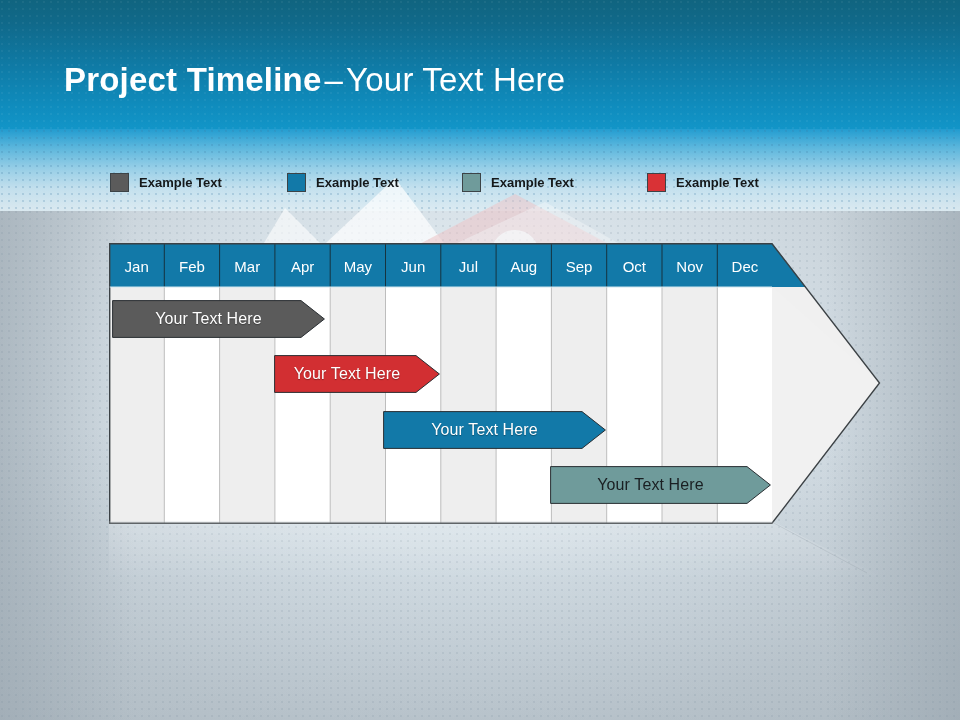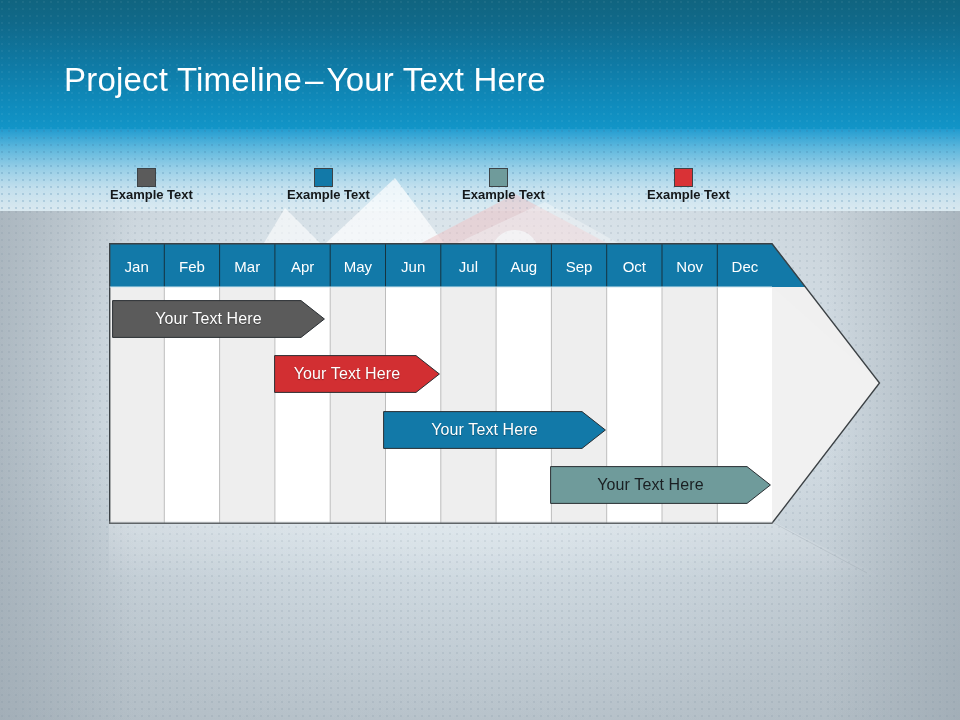--- a/index.html
+++ b/index.html
@@ -95,38 +95,37 @@
   
   .title {
     position: absolute;
     left: 64px; top: 58px;
     font-size: 33px;
     line-height: 44px;
     color: #ffffff;
     letter-spacing: .2px;
     white-space: nowrap;
   }
-  .title .t-bold   { font-weight: normal; margin-top: 40px; }
+  .title .t-bold   { font-weight: bold; margin-top: 40px; }
   .title .t-dash   { font-weight: normal; padding: 0 3px; }
   .title .t-normal { font-weight: normal; }
 
   
   .legend {
     position: absolute;
     left: 110px; top: 168px;
     width: 700px; height: 28px;
   }
   .legend-item {
     position: absolute;
     top: 0;
     display: flex;
     align-items: center;
     height: 28px;
     white-space: nowrap;
-    flex-direction: column;
   }
   .legend-swatch {
     width: 19px; height: 19px;
     border: 1px solid #3c4347;
     box-sizing: border-box;
     margin-right: 10px;
     flex: none;
   }
   .legend-label {
     font-size: 13px;

